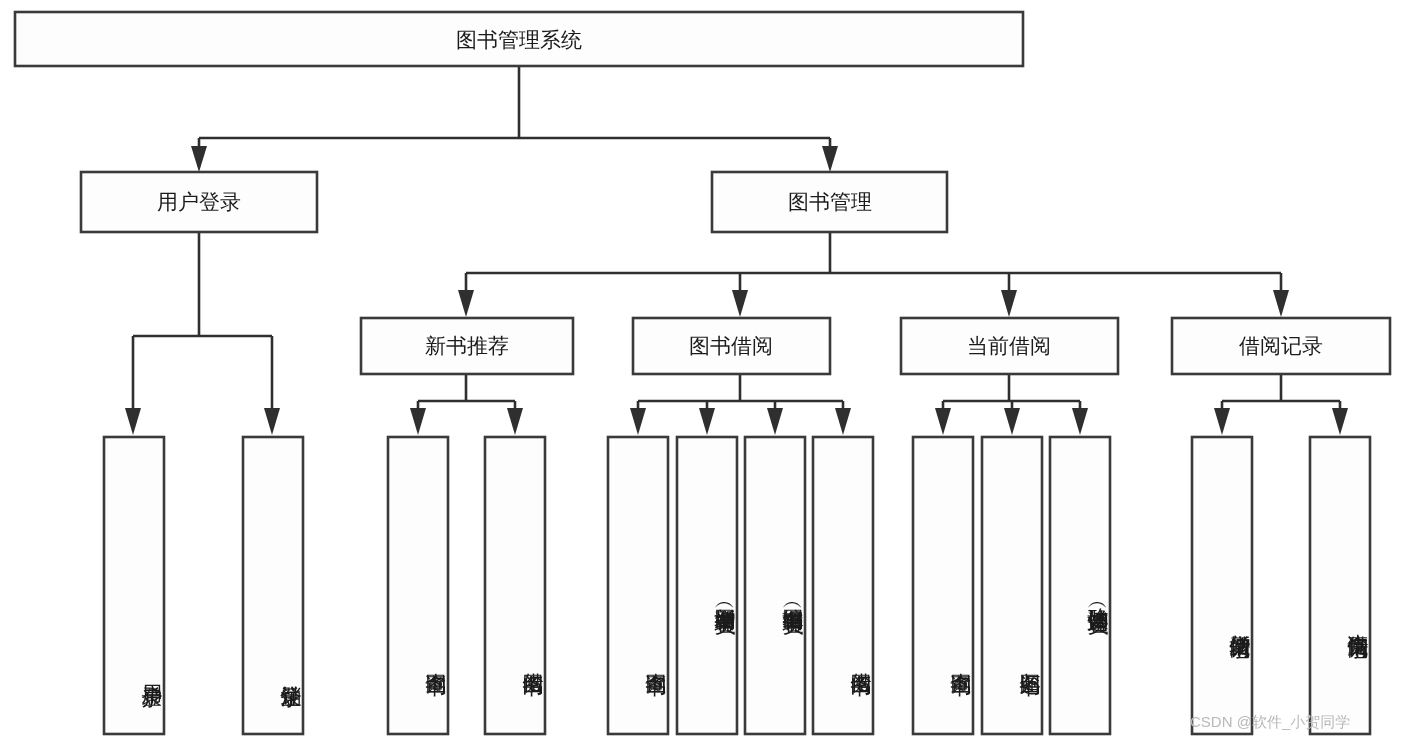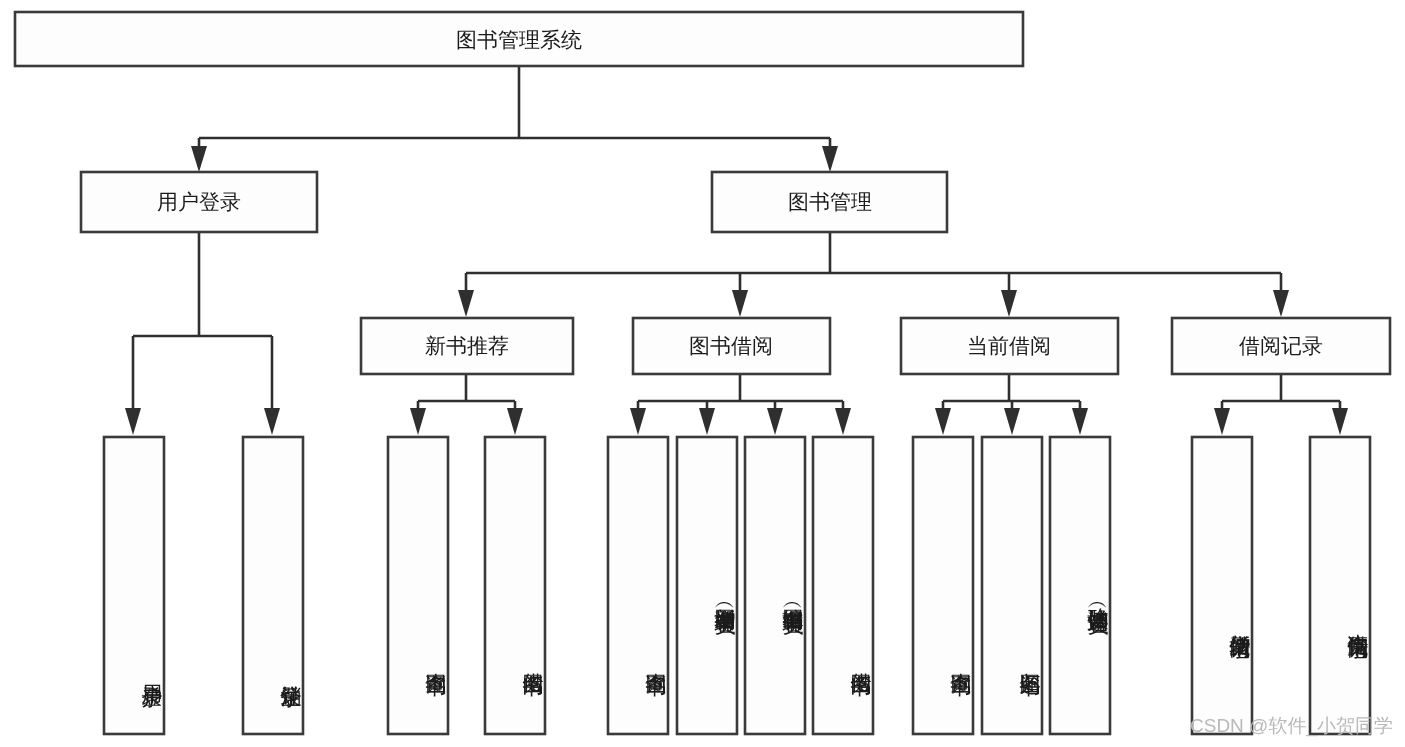--- a/index.html
+++ b/index.html
@@ -57,21 +57,21 @@
     letter-spacing: 1px;
     display: flex;
     align-items: flex-start;
     justify-content: center;
     white-space: nowrap;
     pointer-events: none;
   }
   .watermark {
     position: absolute;
     font-family: "Liberation Sans", "DejaVu Sans", sans-serif;
-    font-size: 19px;
+    font-size: 15px;
     color: #b9b9b9;
     white-space: nowrap;
     user-select: none;
   }
 </style>
 </head>
 <body>
 
 <div id="diagram-root">
 

